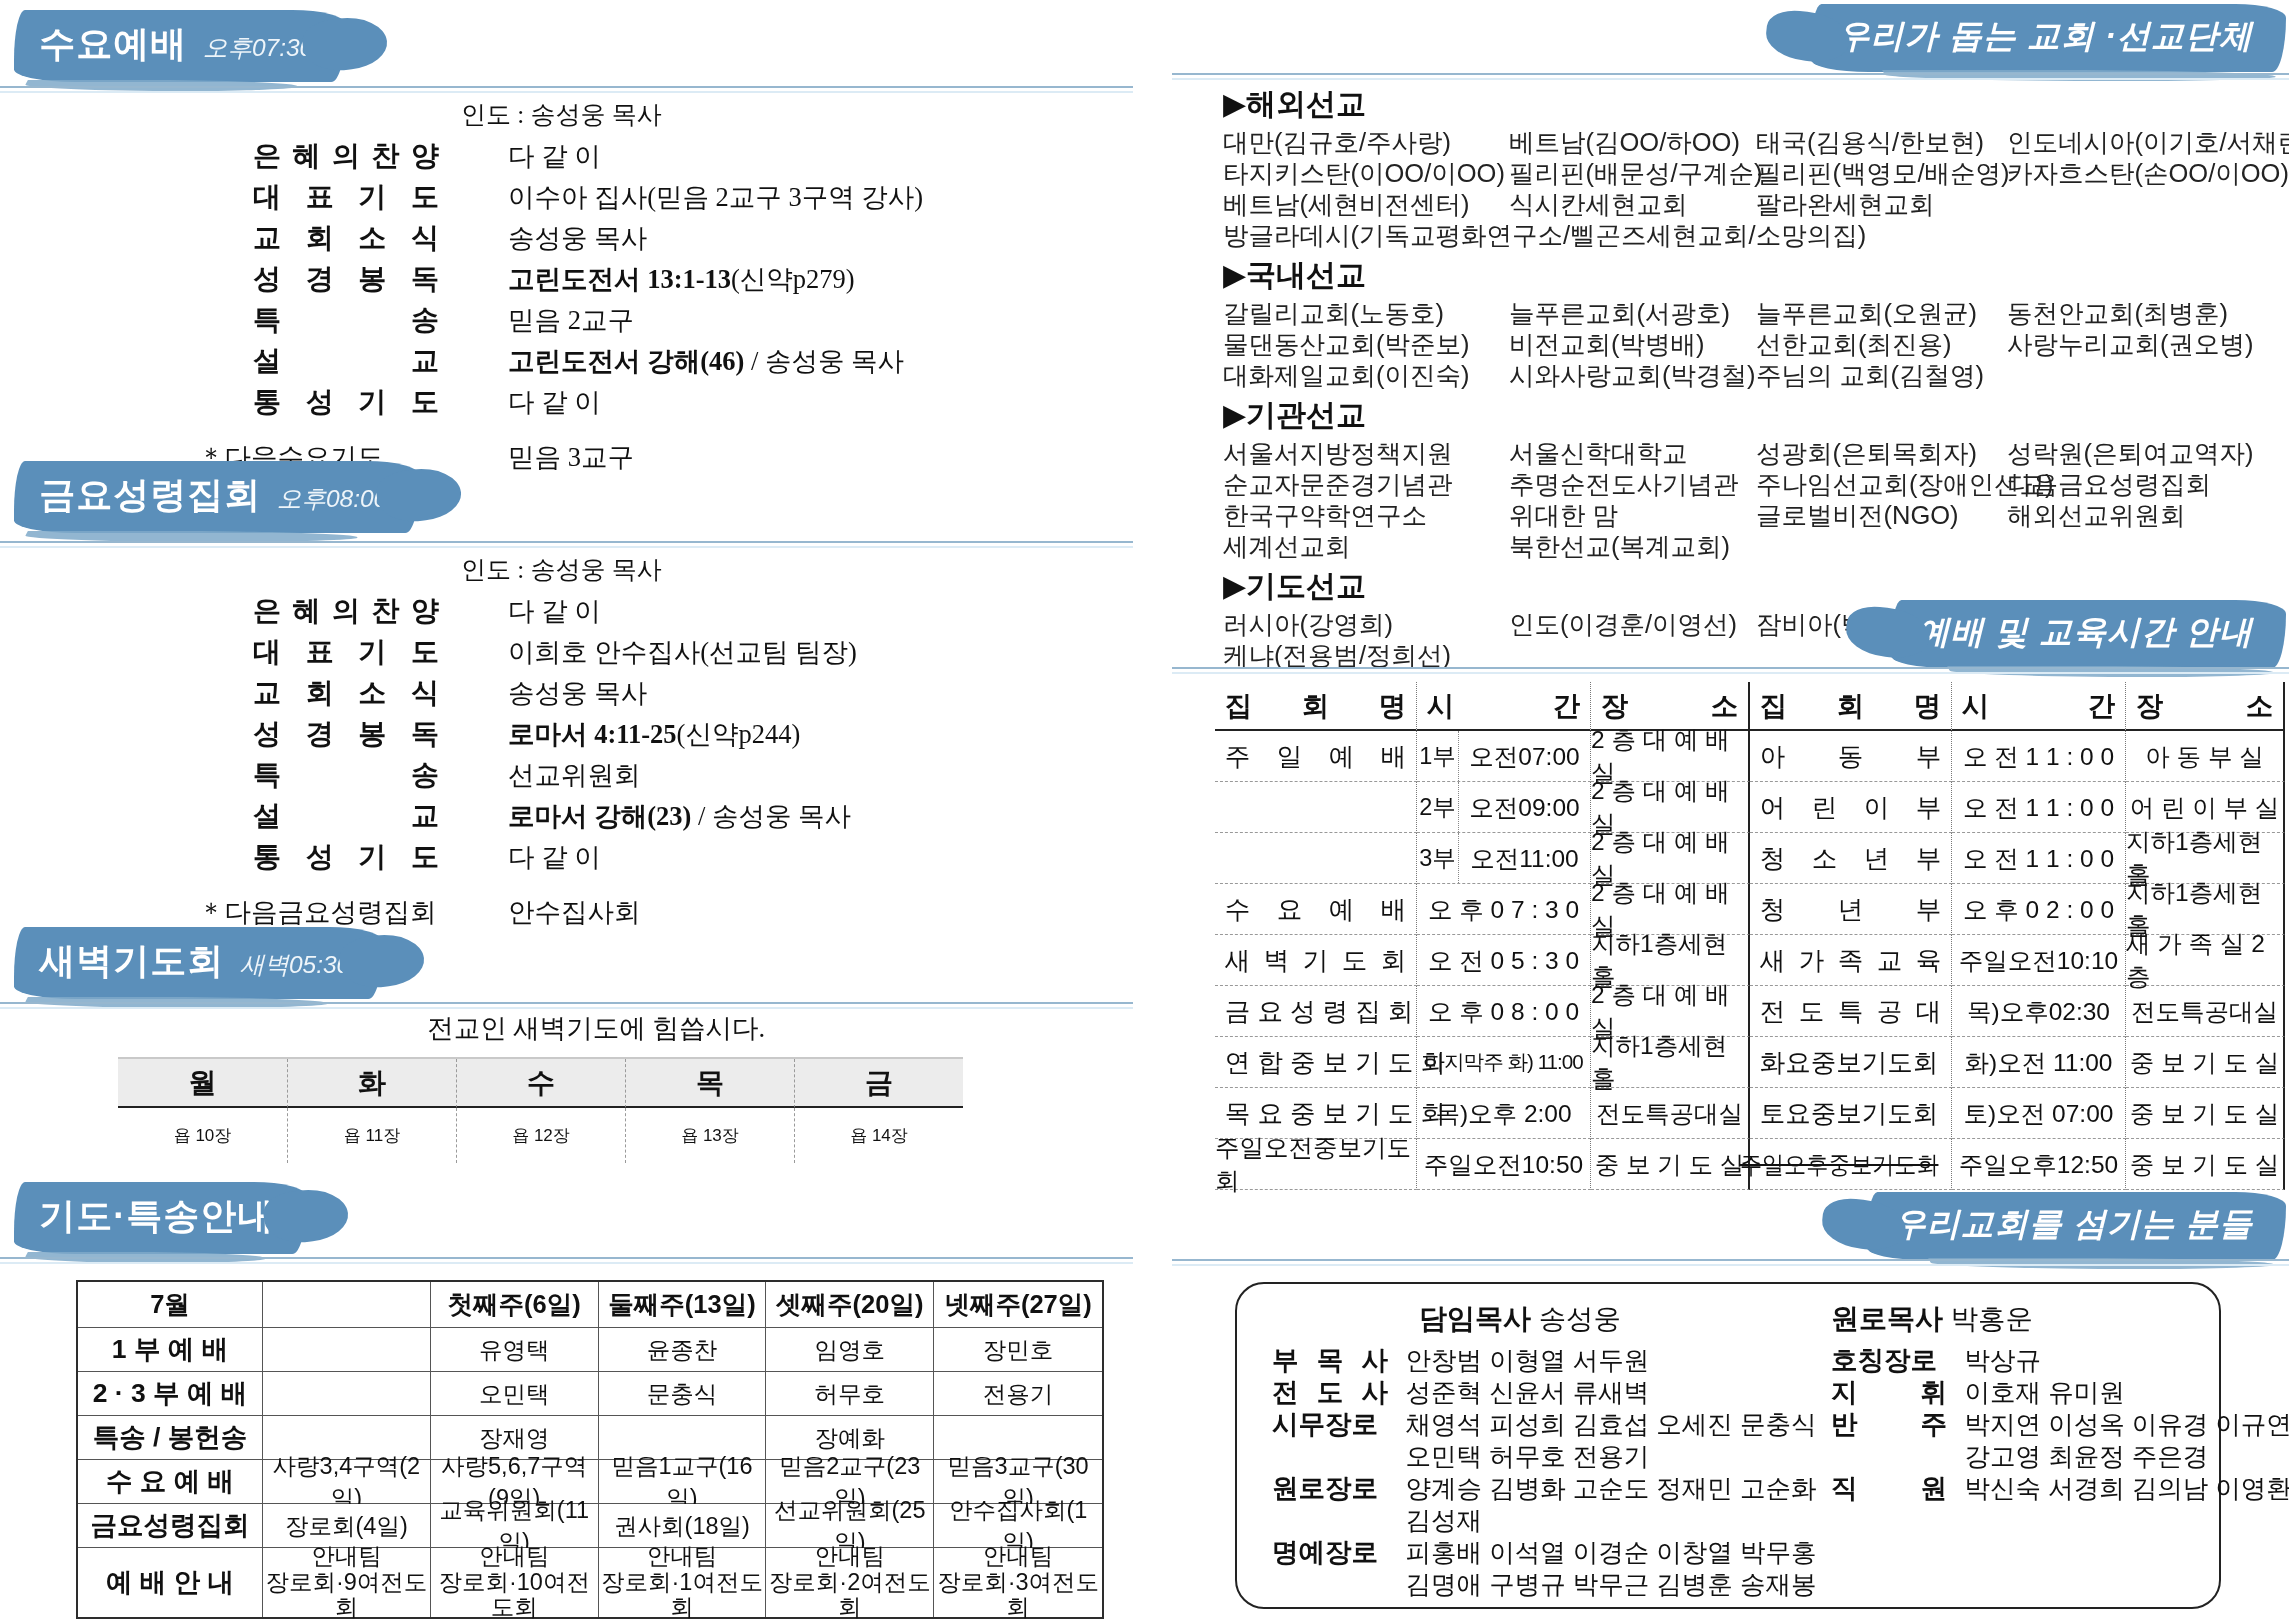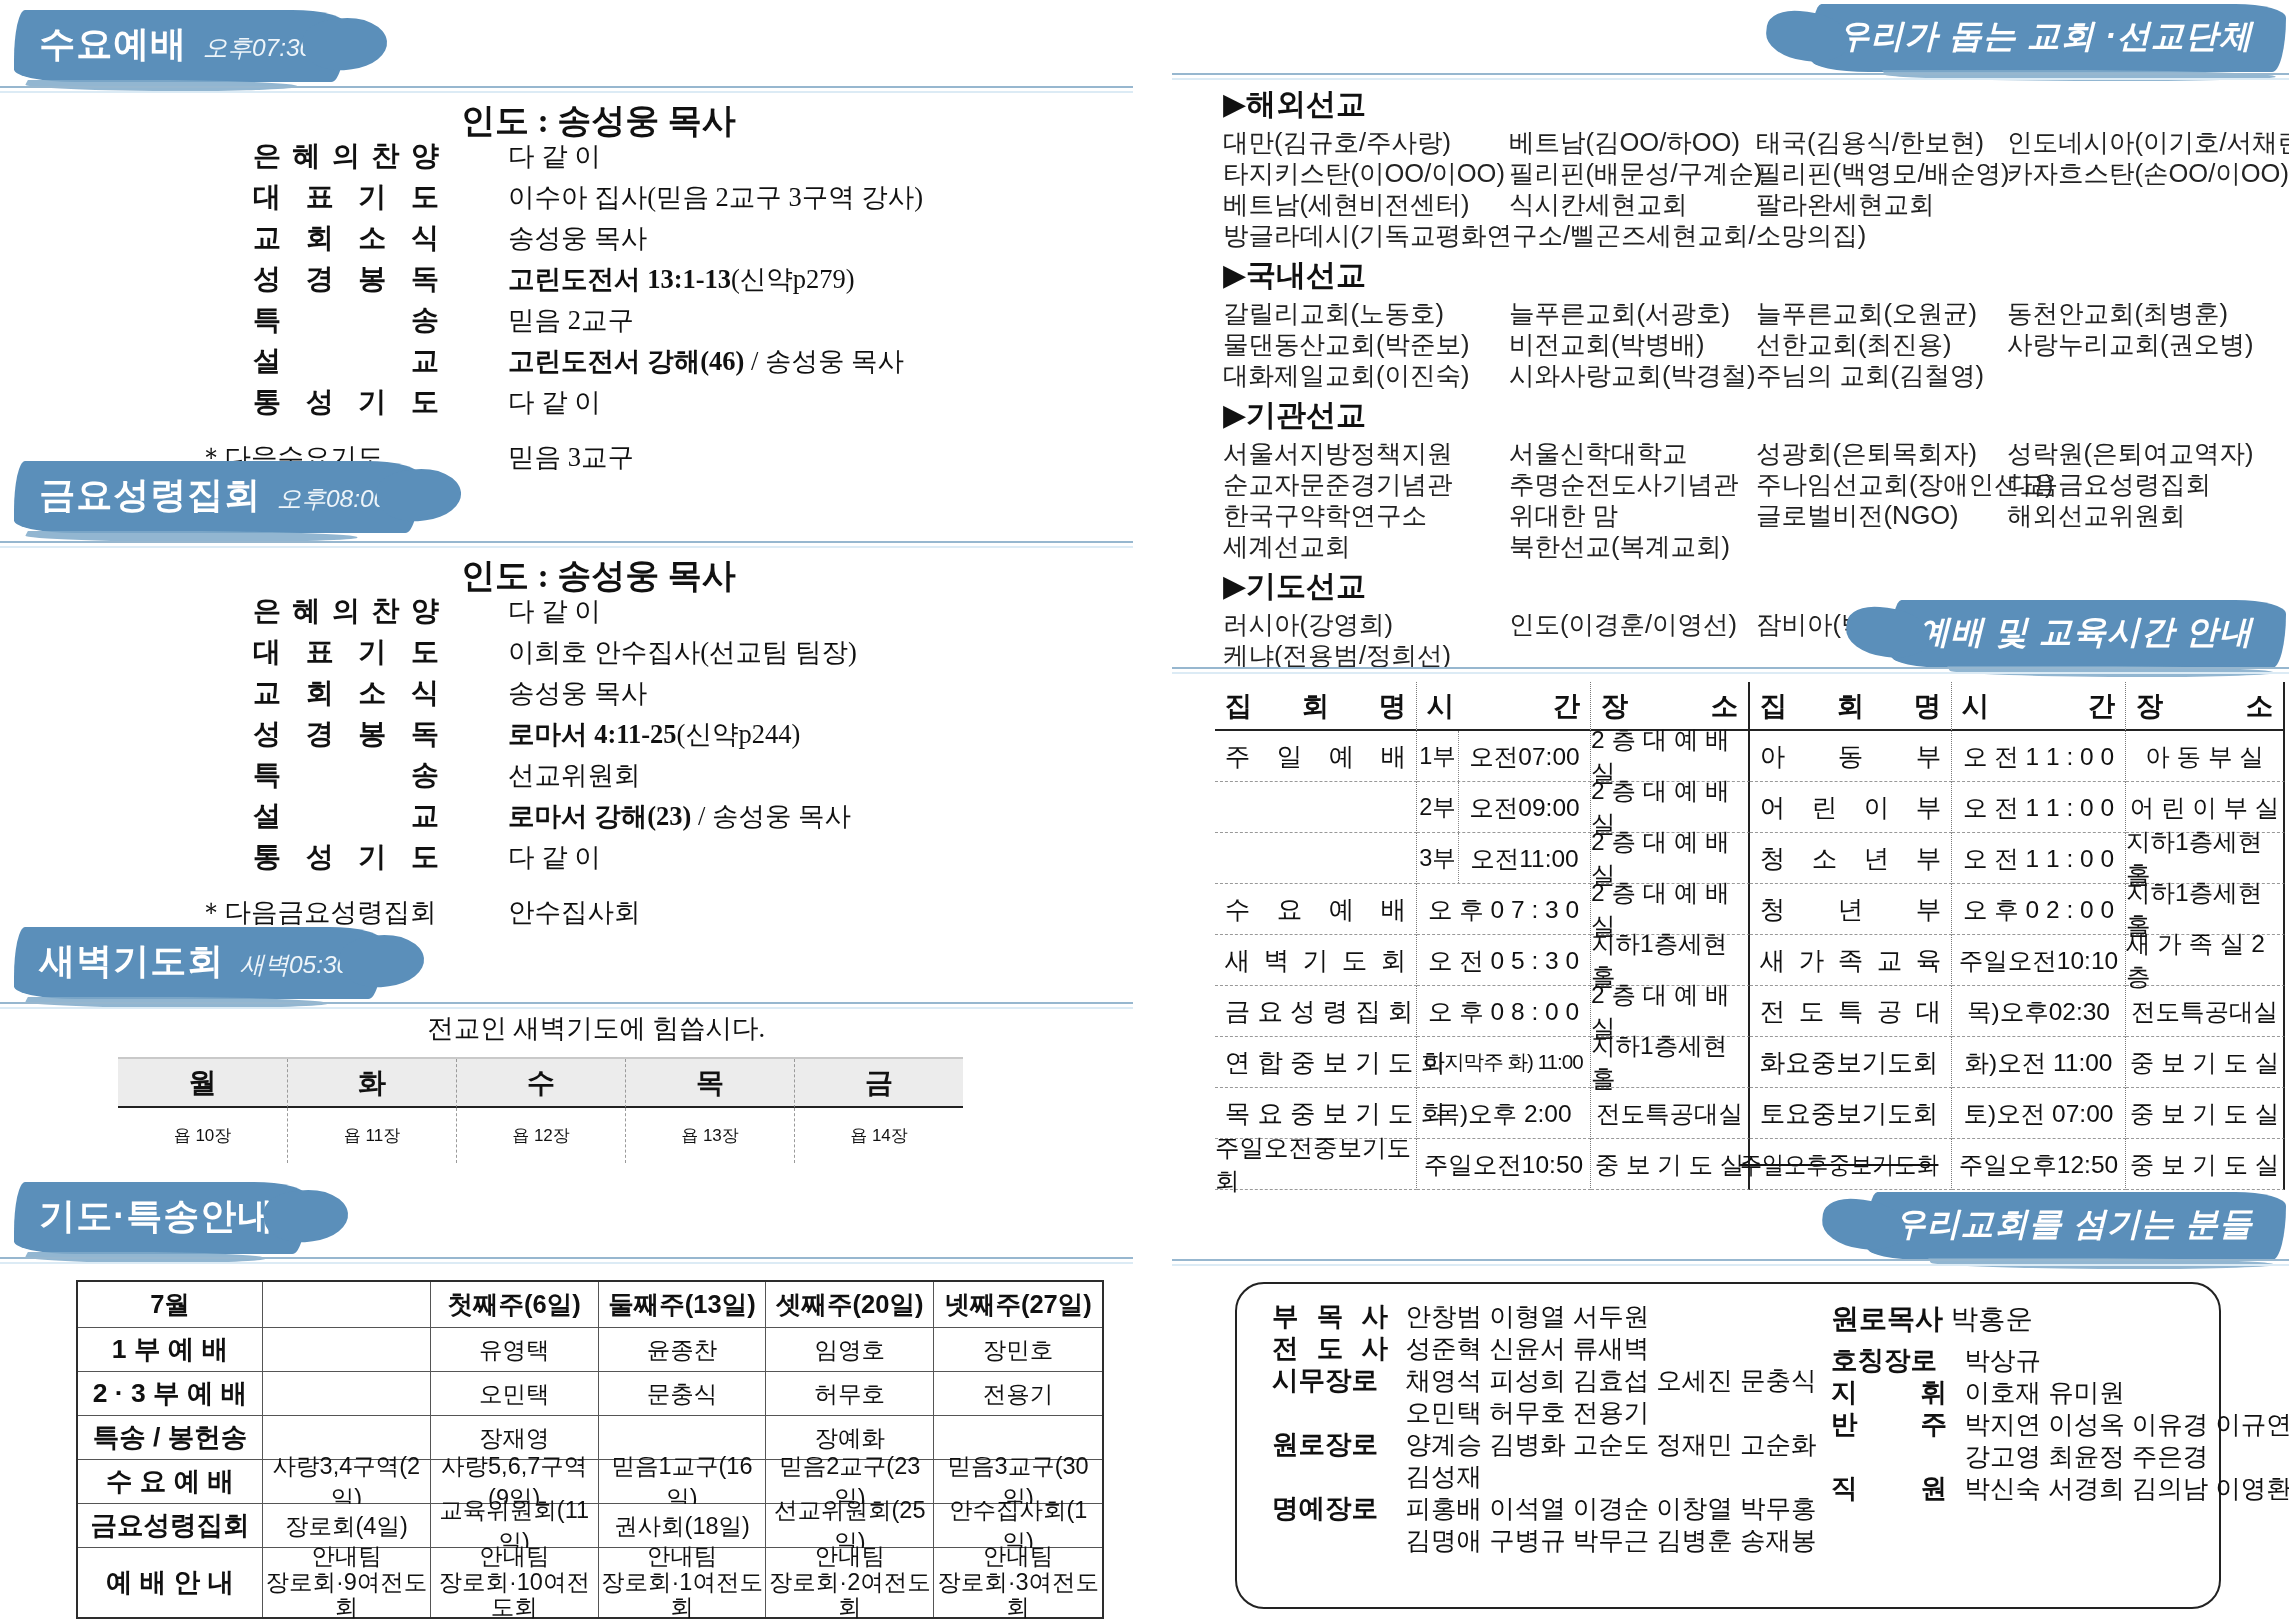--- a/index.html
+++ b/index.html
@@ -17,21 +17,21 @@
   .banner.rightside{flex-direction:row;}
   .banner.rightside::before{right:auto;left:-45px;transform:rotate(6deg);}
   .banner.rightside::after{left:auto;right:11.8px;transform:skewX(28deg);}
   .banner .btitle{font-size:36px;font-weight:800;letter-spacing:1px;white-space:nowrap;}
   .banner .btime{font-size:24.5px;font-style:italic;color:#eef5fa;white-space:nowrap;}
   .banner.rightside .btitle{font-size:33px;font-style:italic;}
 
   .rule{position:absolute;height:2.9px;border-top:2px solid #97b7cf;border-bottom:2px solid #dcebf5;}
 
   
-  .leader{position:absolute;font-size:34px;font-weight:bold;}
+  .leader{position:absolute;font-size:25px;}
   .olist{position:absolute;}
   .orow{display:flex;align-items:center;height:41px;}
   .olabel{width:186px;font-weight:800;font-size:28px;text-align:justify;text-align-last:justify;}
   .oval{margin-left:69px;font-size:26.5px;white-space:nowrap;}
   .oval .strong{font-weight:700;}
   .onote{display:flex;align-items:center;margin-top:15.7px;height:39px;}
   .onote .nlabel{width:255px;font-size:26.5px;margin-left:-55px;text-align:left;}
   .onote .nval{margin-left:55px;font-size:26.5px;}
 
   
@@ -494,20 +494,24 @@
     </div>
   </div>
 
   <div class="banner rightside" style="right:3.9px;top:1192px;">
     <span class="btitle">우리교회를 섬기는 분들</span>
   </div>
   <div class="rule" style="left:1172px;top:1259px;width:1117px;"></div>
 
   <div class="staffbox" style="left:1235px;top:1282px;width:982px;height:323px;">
     <div class="sgroup" style="left:35px;width:549px;">
+      <div class="shead-line" style="margin-left:147px;">
+        <span class="hl">담임목사</span>
+        <span>송성웅</span>
+      </div>
       <div class="sline">
         <span class="slabel">부 목 사</span>
         <span class="snames">
             <div>안창범 이형열 서두원</div>
           </span>
       </div>
       <div class="sline">
         <span class="slabel">전 도 사</span>
         <span class="snames">
             <div>성준혁 신윤서 류새벽</div>

